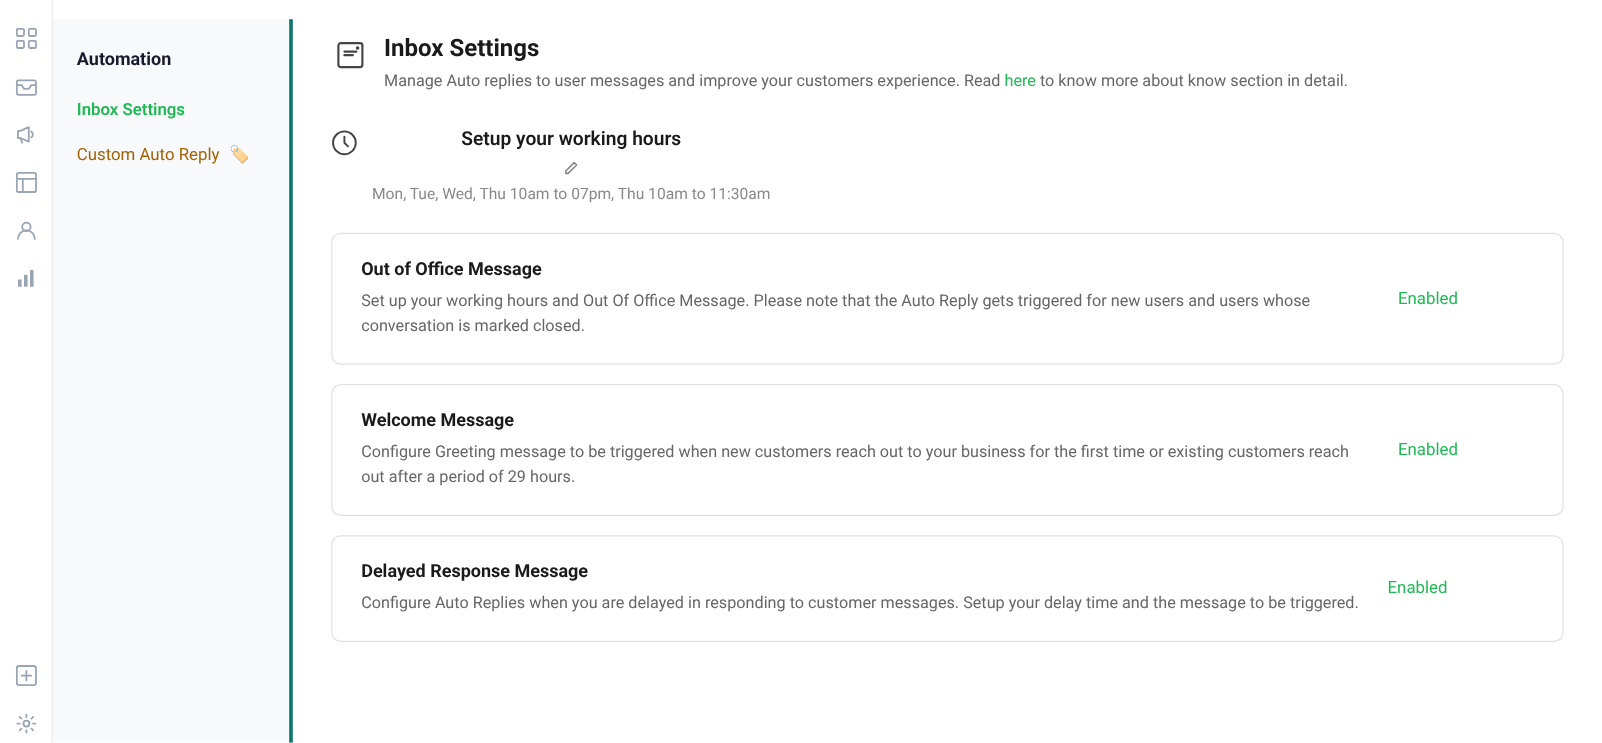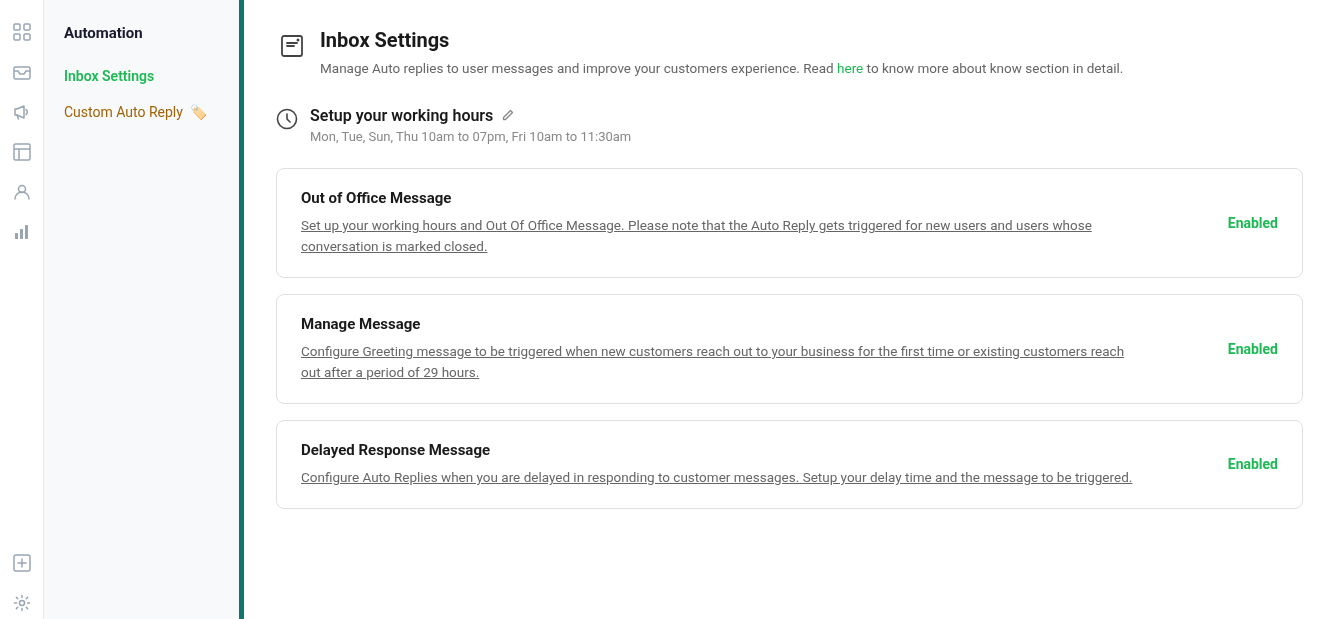--- a/index.html
+++ b/index.html
@@ -26,22 +26,23 @@
       border-radius: 6px;
       color: #9aa5b4;
       font-size: 16px;
     }
     .icon-rail .spacer { flex: 1; }
 
     
     .sidebar {
       width: 200px;
       background: #f8f9fa;
-      border-right: 5px solid #0f766e;
+      border-right: 3px solid #0f766e;
       padding: 16px 0;
+      margin-top: 16px;
     }
     .sidebar-title {
       font-size: 15px;
       font-weight: 700;
       color: #1a1a2e;
       padding: 8px 20px 16px;
     }
     .sidebar-item {
       display: flex;
       align-items: center;
@@ -111,23 +112,24 @@
     }
     .working-hours-icon {
       font-size: 18px;
       color: #444;
       margin-top: 2px;
       flex-shrink: 0;
     }
     .working-hours-content {}
     .working-hours-header {
       display: flex;
-      align-items: flex-end;
+      align-items: center;
       gap: 8px;
       margin-bottom: 4px;
+      flex-direction: column;
     }
     .working-hours-title {
       font-size: 16px;
       font-weight: 600;
       color: #1a1a1a;
     }
     .edit-icon {
       font-size: 14px;
       color: #888;
       cursor: pointer;
@@ -138,40 +140,39 @@
     }
 
     
     .card {
       border: 1px solid #e0e0e0;
       border-radius: 8px;
       padding: 20px 24px;
       margin-bottom: 16px;
       display: flex;
       align-items: center;
-      justify-content: space-between;
+      justify-content: flex-start;
       background: #fff;
     }
     .card-content {}
     .card-title {
       font-size: 15px;
       font-weight: 700;
       color: #1a1a1a;
       margin-bottom: 8px;
     }
     .card-desc {
       font-size: 13.5px;
       color: #666;
       line-height: 1.55;
       max-width: 840px;
-      text-decoration: underline;
     }
     .card-status {
       font-size: 14px;
-      font-weight: 700;
+      font-weight: 400;
       color: #1db954;
       flex-shrink: 0;
       margin-left: 24px;
     }
   </style>
 </head>
 <body>
 
 <div class="icon-rail">
   <div class="nav-icon">
@@ -269,37 +270,37 @@
     </div>
     <div class="working-hours-content">
       <div class="working-hours-header">
         <span class="working-hours-title">Setup your working hours</span>
         <span class="edit-icon">
           <svg width="14" height="14" viewBox="0 0 14 14" fill="none">
             <path d="M9.5 2.5l2 2-7 7H2.5v-2l7-7z" stroke="#888" stroke-width="1.3" stroke-linejoin="round"></path>
           </svg>
         </span>
       </div>
-      <div class="working-hours-subtitle">Mon, Tue, Sun, Thu 10am to 07pm, Fri 10am to 11:30am</div>
+      <div class="working-hours-subtitle">Mon, Tue, Wed, Thu 10am to 07pm, Thu 10am to 11:30am</div>
     </div>
   </div>
 
   <div>
 
     <div class="card">
       <div class="card-content">
         <div class="card-title">Out of Office Message</div>
         <div class="card-desc">Set up your working hours and Out Of Office Message. Please note that the Auto Reply gets triggered for new users and users whose conversation is marked closed.</div>
       </div>
       <div class="card-status">Enabled</div>
     </div>
 
     <div class="card">
       <div class="card-content">
-        <div class="card-title">Manage Message</div>
+        <div class="card-title">Welcome Message</div>
         <div class="card-desc">Configure Greeting message to be triggered when new customers reach out to your business for the first time or existing customers reach out after a period of 29 hours.</div>
       </div>
       <div class="card-status">Enabled</div>
     </div>
 
     <div class="card">
       <div class="card-content">
         <div class="card-title">Delayed Response Message</div>
         <div class="card-desc">Configure Auto Replies when you are delayed in responding to customer messages. Setup your delay time and the message to be triggered.</div>
       </div>

